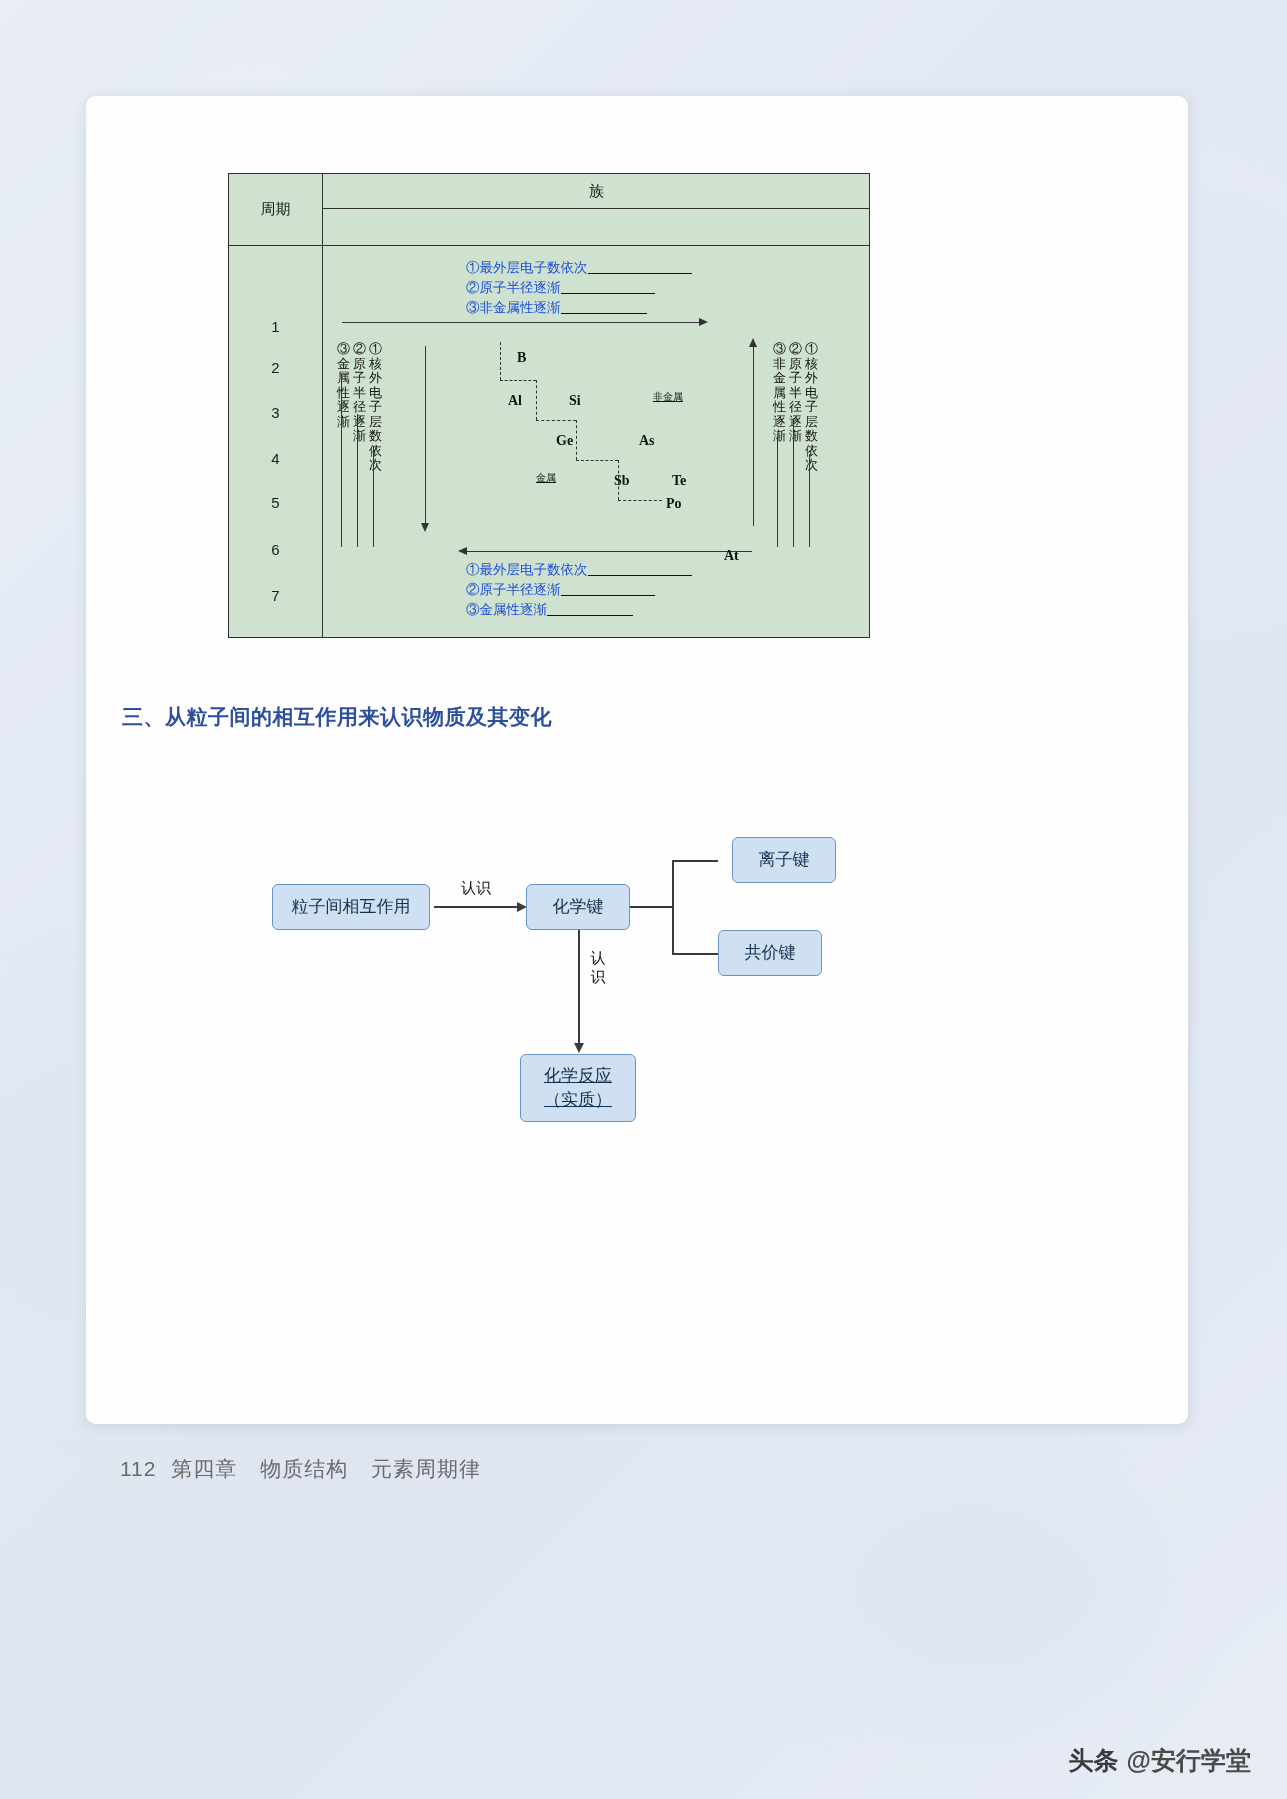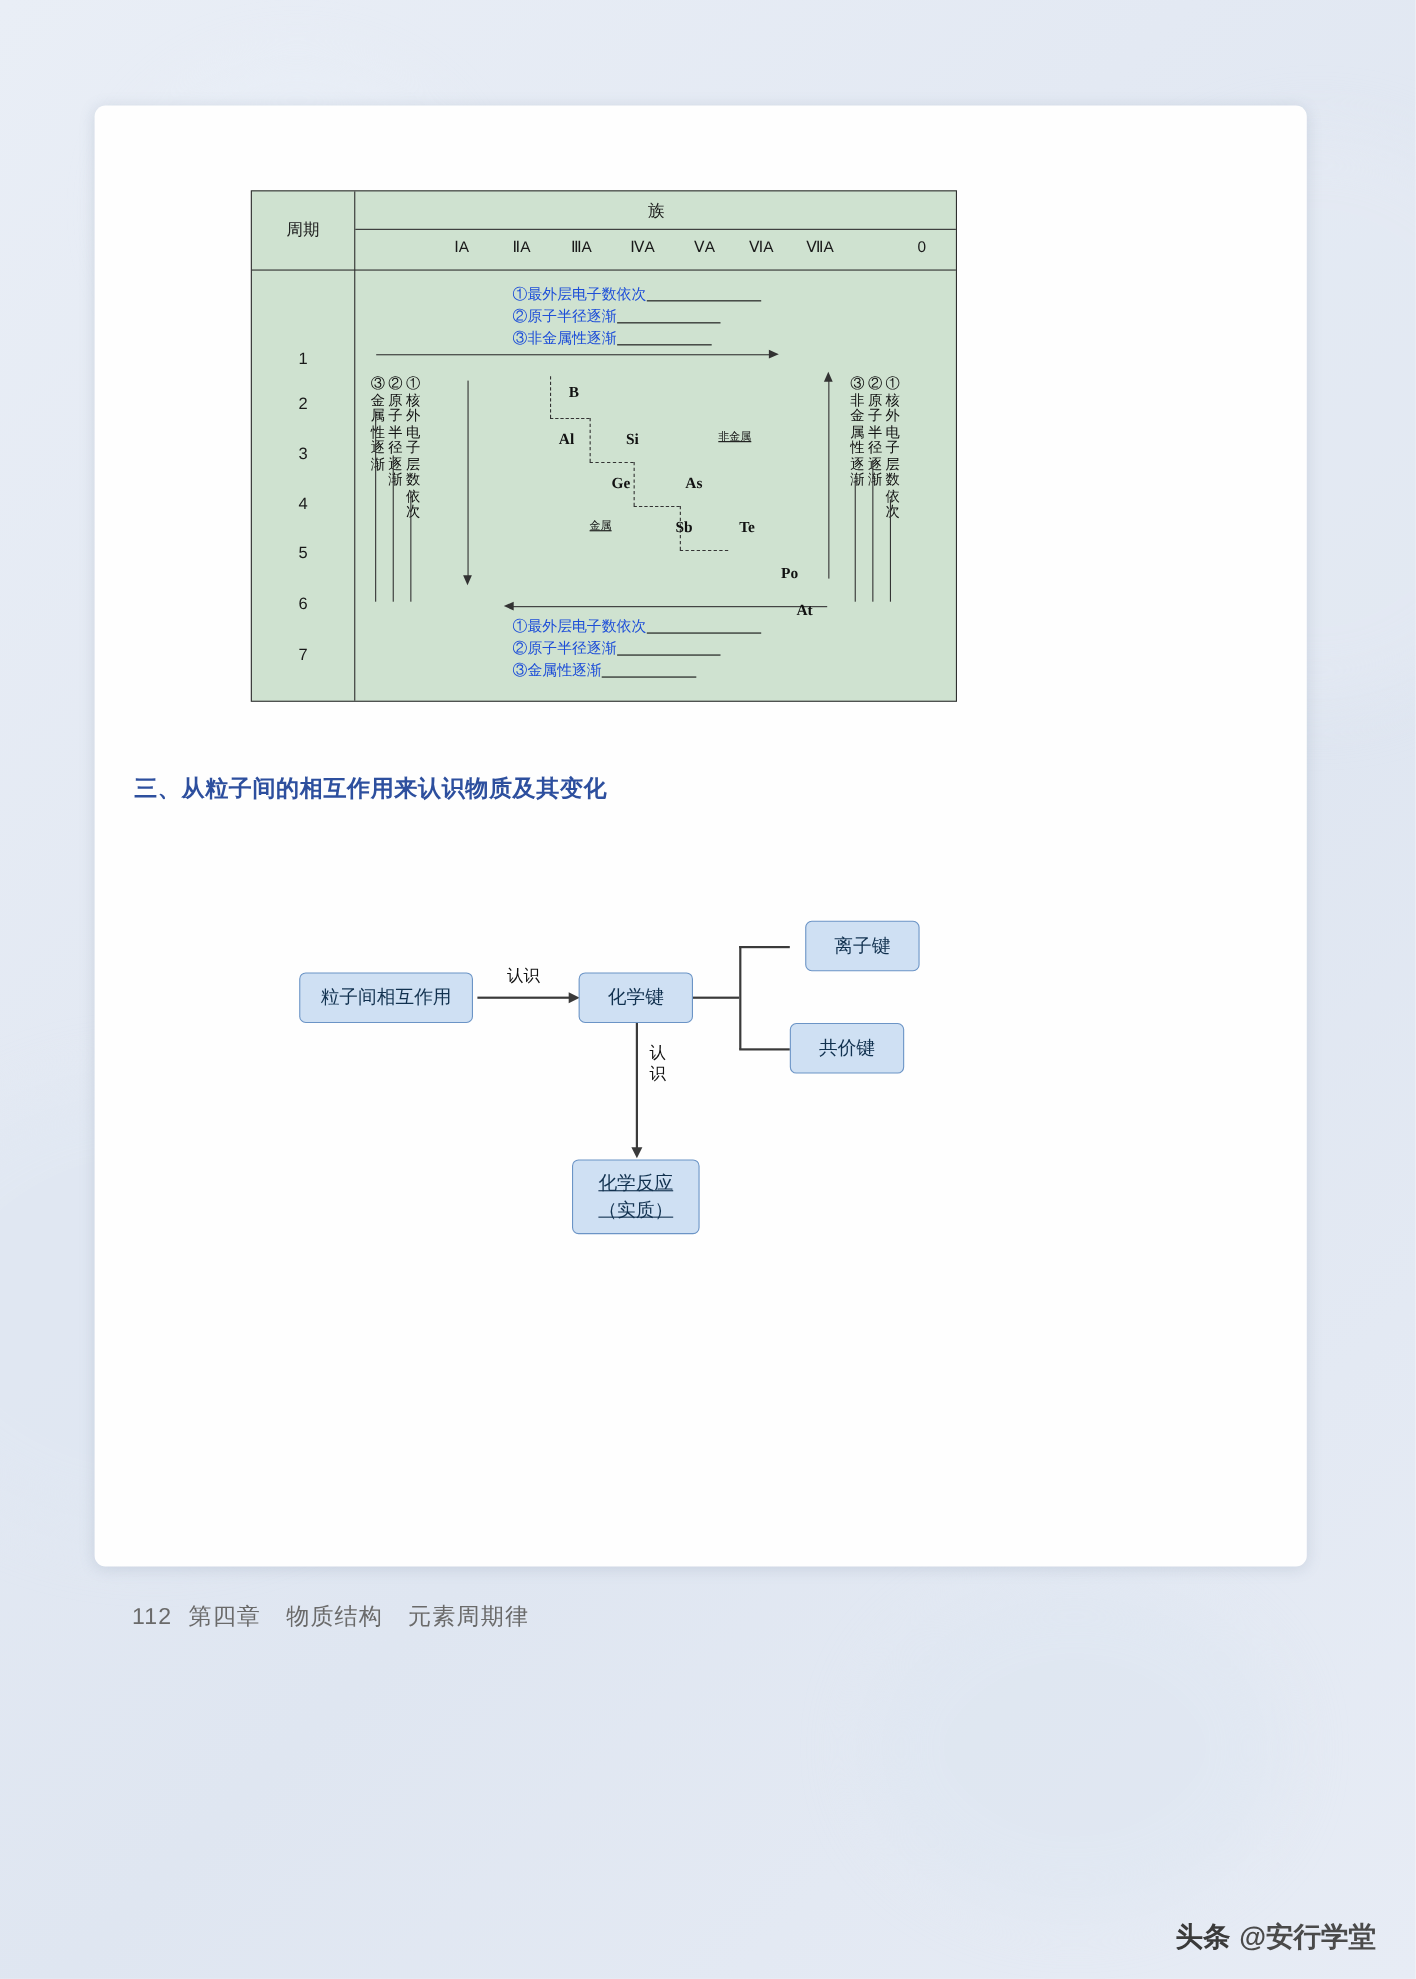--- a/index.html
+++ b/index.html
@@ -284,30 +284,20 @@
 <div class="page">
 
   <div class="ptable">
     <div class="vline" style="left:93px;"></div>
     <div class="hline" style="top:34px; left:94px; right:0;"></div>
     <div class="hline" style="top:71px;"></div>
 
     <div class="cell-period-head">周期</div>
     <div class="cell-family-head">族</div>
 
-    <div class="family-row">
-      <span style="left:90px;">ⅠA</span>
-      <span style="left:143px;">ⅡA</span>
-      <span style="left:196px;">ⅢA</span>
-      <span style="left:250px;">ⅣA</span>
-      <span style="left:308px;">ⅤA</span>
-      <span style="left:358px;">ⅥA</span>
-      <span style="left:410px;">ⅦA</span>
-      <span style="left:511px;">0</span>
-    </div>
 
     <div class="periods">
       <div style="top:72px;">1</div>
       <div style="top:113px;">2</div>
       <div style="top:158px;">3</div>
       <div style="top:204px;">4</div>
       <div style="top:248px;">5</div>
       <div style="top:295px;">6</div>
       <div style="top:341px;">7</div>
     </div>
@@ -358,24 +348,24 @@
     <div class="dash-h" style="left:307px; top:246px; width:40px;"></div>
     <div class="dash" style="left:347px; top:246px; height:40px;"></div>
     <div class="dash-h" style="left:347px; top:286px; width:42px;"></div>
     <div class="dash" style="left:389px; top:286px; height:40px;"></div>
     <div class="dash-h" style="left:389px; top:326px; width:44px;"></div>
 
     <div class="elem" style="left:288px; top:176px;">B</div>
     <div class="elem" style="left:279px; top:219px;">Al</div>
     <div class="elem" style="left:340px; top:219px;">Si</div>
     <div class="elem" style="left:327px; top:259px;">Ge</div>
-    <div class="elem" style="left:394px; top:259px;">As</div>
+    <div class="elem" style="left:410px; top:259px;">As</div>
     <div class="elem" style="left:385px; top:299px;">Sb</div>
     <div class="elem" style="left:443px; top:299px;">Te</div>
-    <div class="elem" style="left:437px; top:340px;margin-left:44px;">Po</div>
+    <div class="elem" style="left:437px; top:322px;">Po</div>
     <div class="elem" style="left:495px; top:339px;margin-top:35px;">At</div>
 
     <div class="plain-label" style="left:424px; top:216px;">非金属</div>
     <div class="plain-label" style="left:307px; top:297px;">金属</div>
   </div>
 
   <div class="section-title">三、从粒子间的相互作用来认识物质及其变化</div>
 
   <div class="flow">
     <div class="fbox" style="left:186px; top:48px; width:158px; height:46px;">粒子间相互作用</div>

